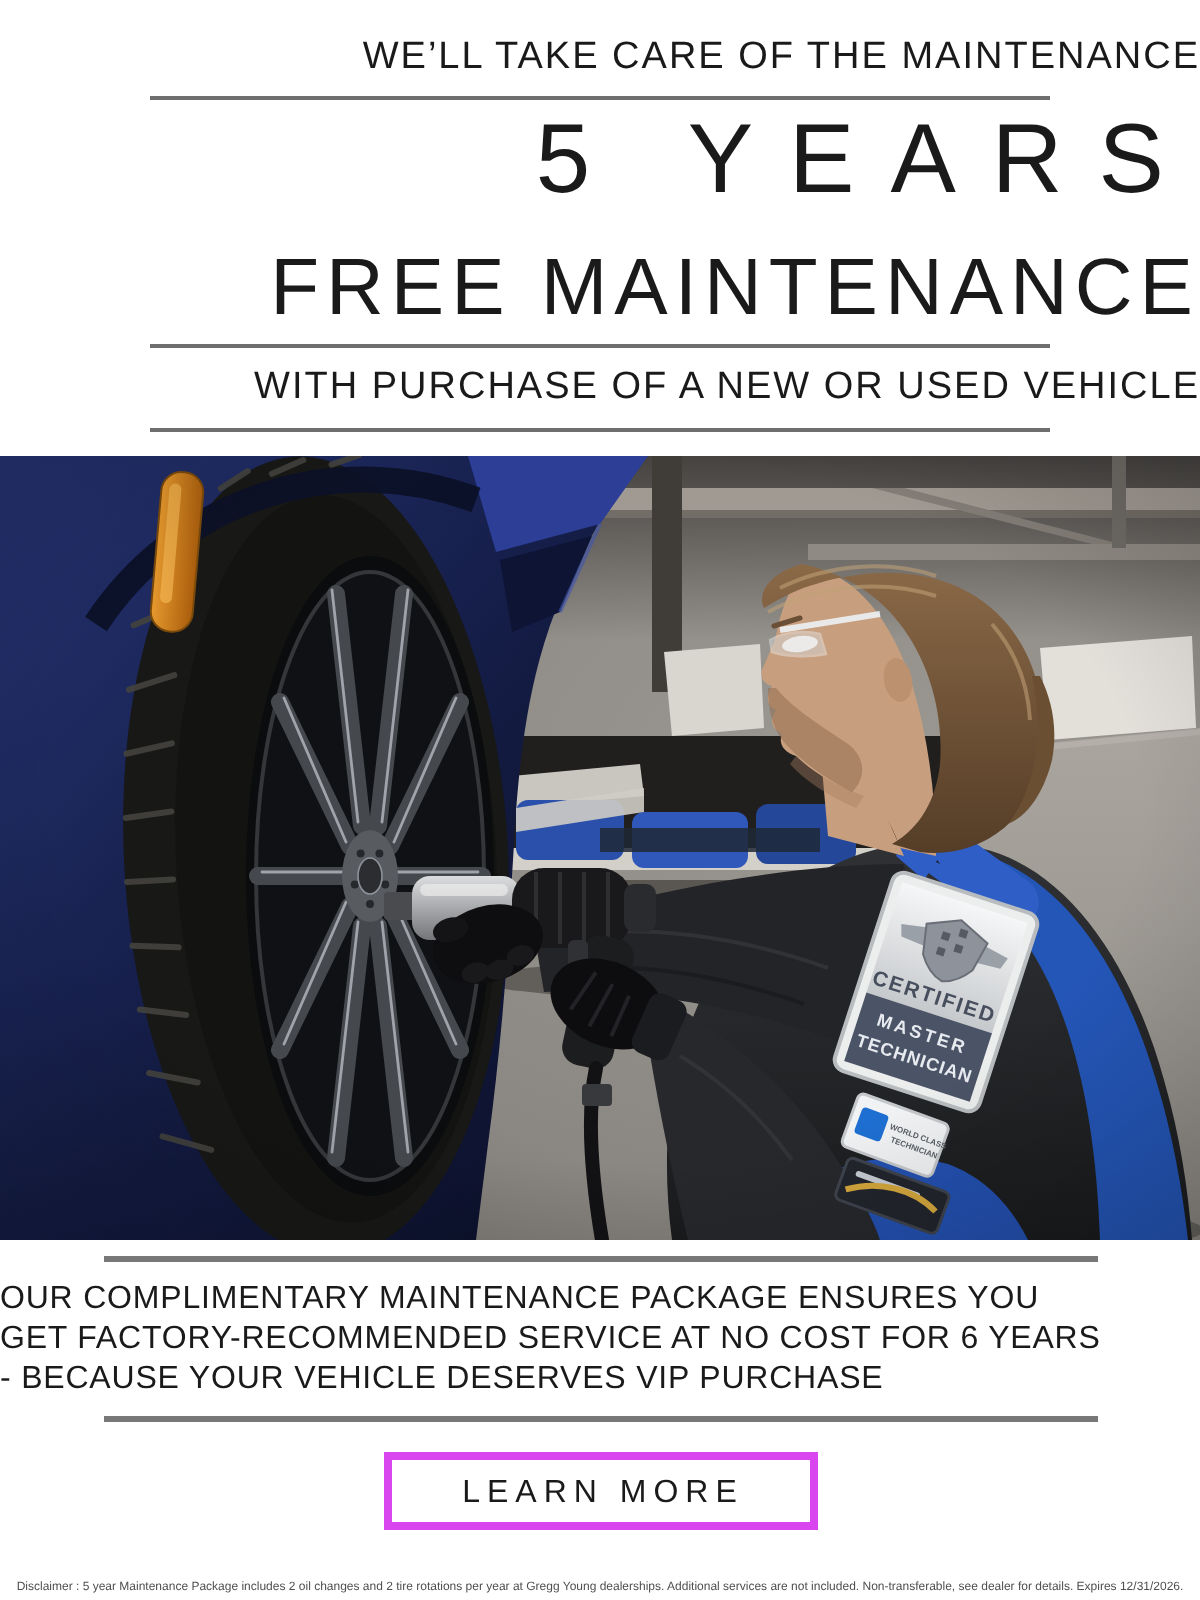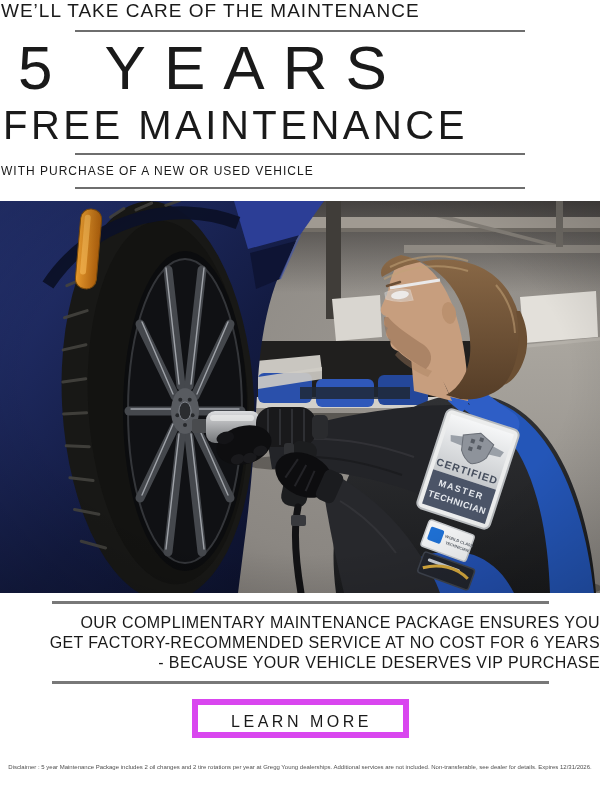--- a/index.html
+++ b/index.html
@@ -1,34 +1,34 @@
 <!DOCTYPE html>
 <html><head>
 <meta charset="utf-8">
 <style>
   * { margin:0; padding:0; box-sizing:border-box; }
   html,body { width:600px; }
   body {
     height:800px; background:#ffffff; overflow:hidden;
     font-family:"Liberation Sans","DejaVu Sans",sans-serif; color:#1a1a1a;
   }
-  .header { text-align:left; }
+  .header { text-align:right; padding-top:18px; }
   .eyebrow { font-size:19px; letter-spacing:1px; padding-left:1px; white-space:nowrap; }
   .rule { border:none; height:2px; background:#6e6e6e; width:450px; margin:8px auto 0; }
-  .h1 { font-size:62px; font-weight:400; letter-spacing:18px; padding-left:18px;
+  .h1 { font-size:49px; font-weight:400; letter-spacing:18px; padding-left:18px;
         line-height:.95; margin-top:7px; white-space:nowrap; }
   .h2 { font-size:40px; font-weight:400; letter-spacing:3.5px; padding-left:3px;
-        line-height:1; margin-top:7px; white-space:nowrap; }
-  .subhead { font-size:12px; letter-spacing:1px; padding-left:1px; margin-top:9px; white-space:nowrap; }
+        line-height:1; margin-top:20px; white-space:nowrap; }
+  .subhead { font-size:19px; letter-spacing:1px; padding-left:1px; margin-top:9px; white-space:nowrap; }
   .rule3 { margin-top:9px; }
   .hero { display:block; width:600px; height:392px; margin-top:12px; background:#8f8b86; }
   .rule-wide { border:none; height:3px; background:#787878; width:497px; margin:8px auto 0; }
-  .message { margin-top:9px; text-align:right; font-size:16px; letter-spacing:.4px; line-height:20px; }
+  .message { margin-top:9px; text-align:left; font-size:16px; letter-spacing:.4px; line-height:20px; }
   .cta { display:block; width:217px; height:39px; margin:15px auto 0; background:#fff;
-         border:6px solid #d946ef; font-family:inherit; font-size:16px; letter-spacing:3.5px;
+         border:4px solid #d946ef; font-family:inherit; font-size:16px; letter-spacing:3.5px;
          padding-left:3px; color:#1a1a1a; line-height:34px; text-align:center; cursor:pointer; }
   .disclaimer { margin-top:26px; text-align:center; font-size:6px; color:#4f4f4f;
                 letter-spacing:0; white-space:nowrap; }
   svg text { font-family:"Liberation Sans","DejaVu Sans",sans-serif; }
 </style>
 </head>
 <body>
 
 <div class="header">
   <div class="eyebrow">WE’LL TAKE CARE OF THE MAINTENANCE</div>

